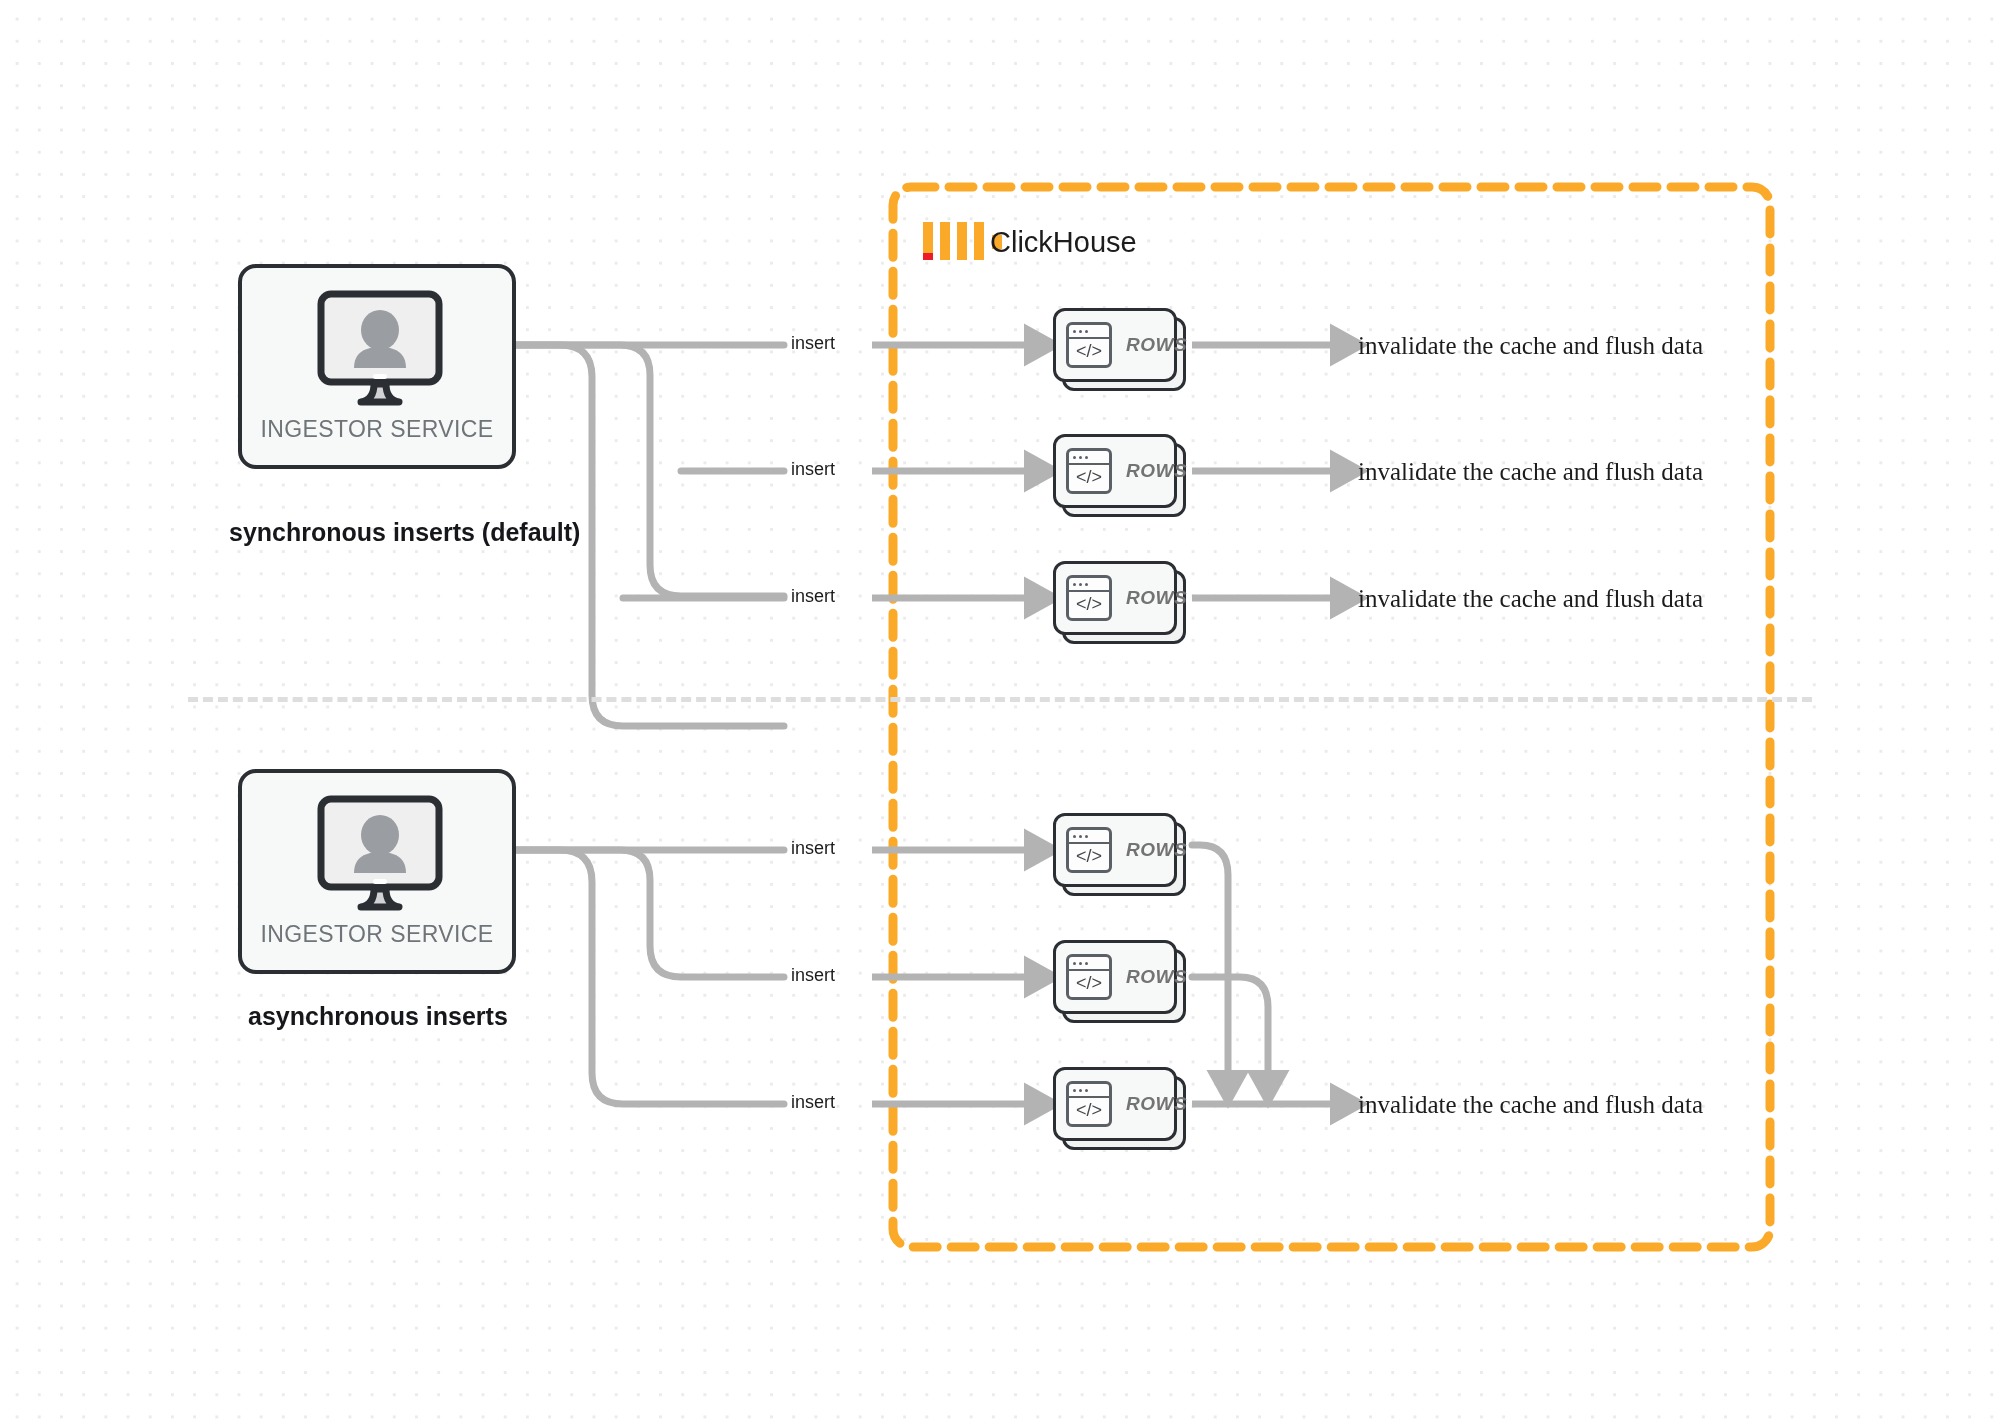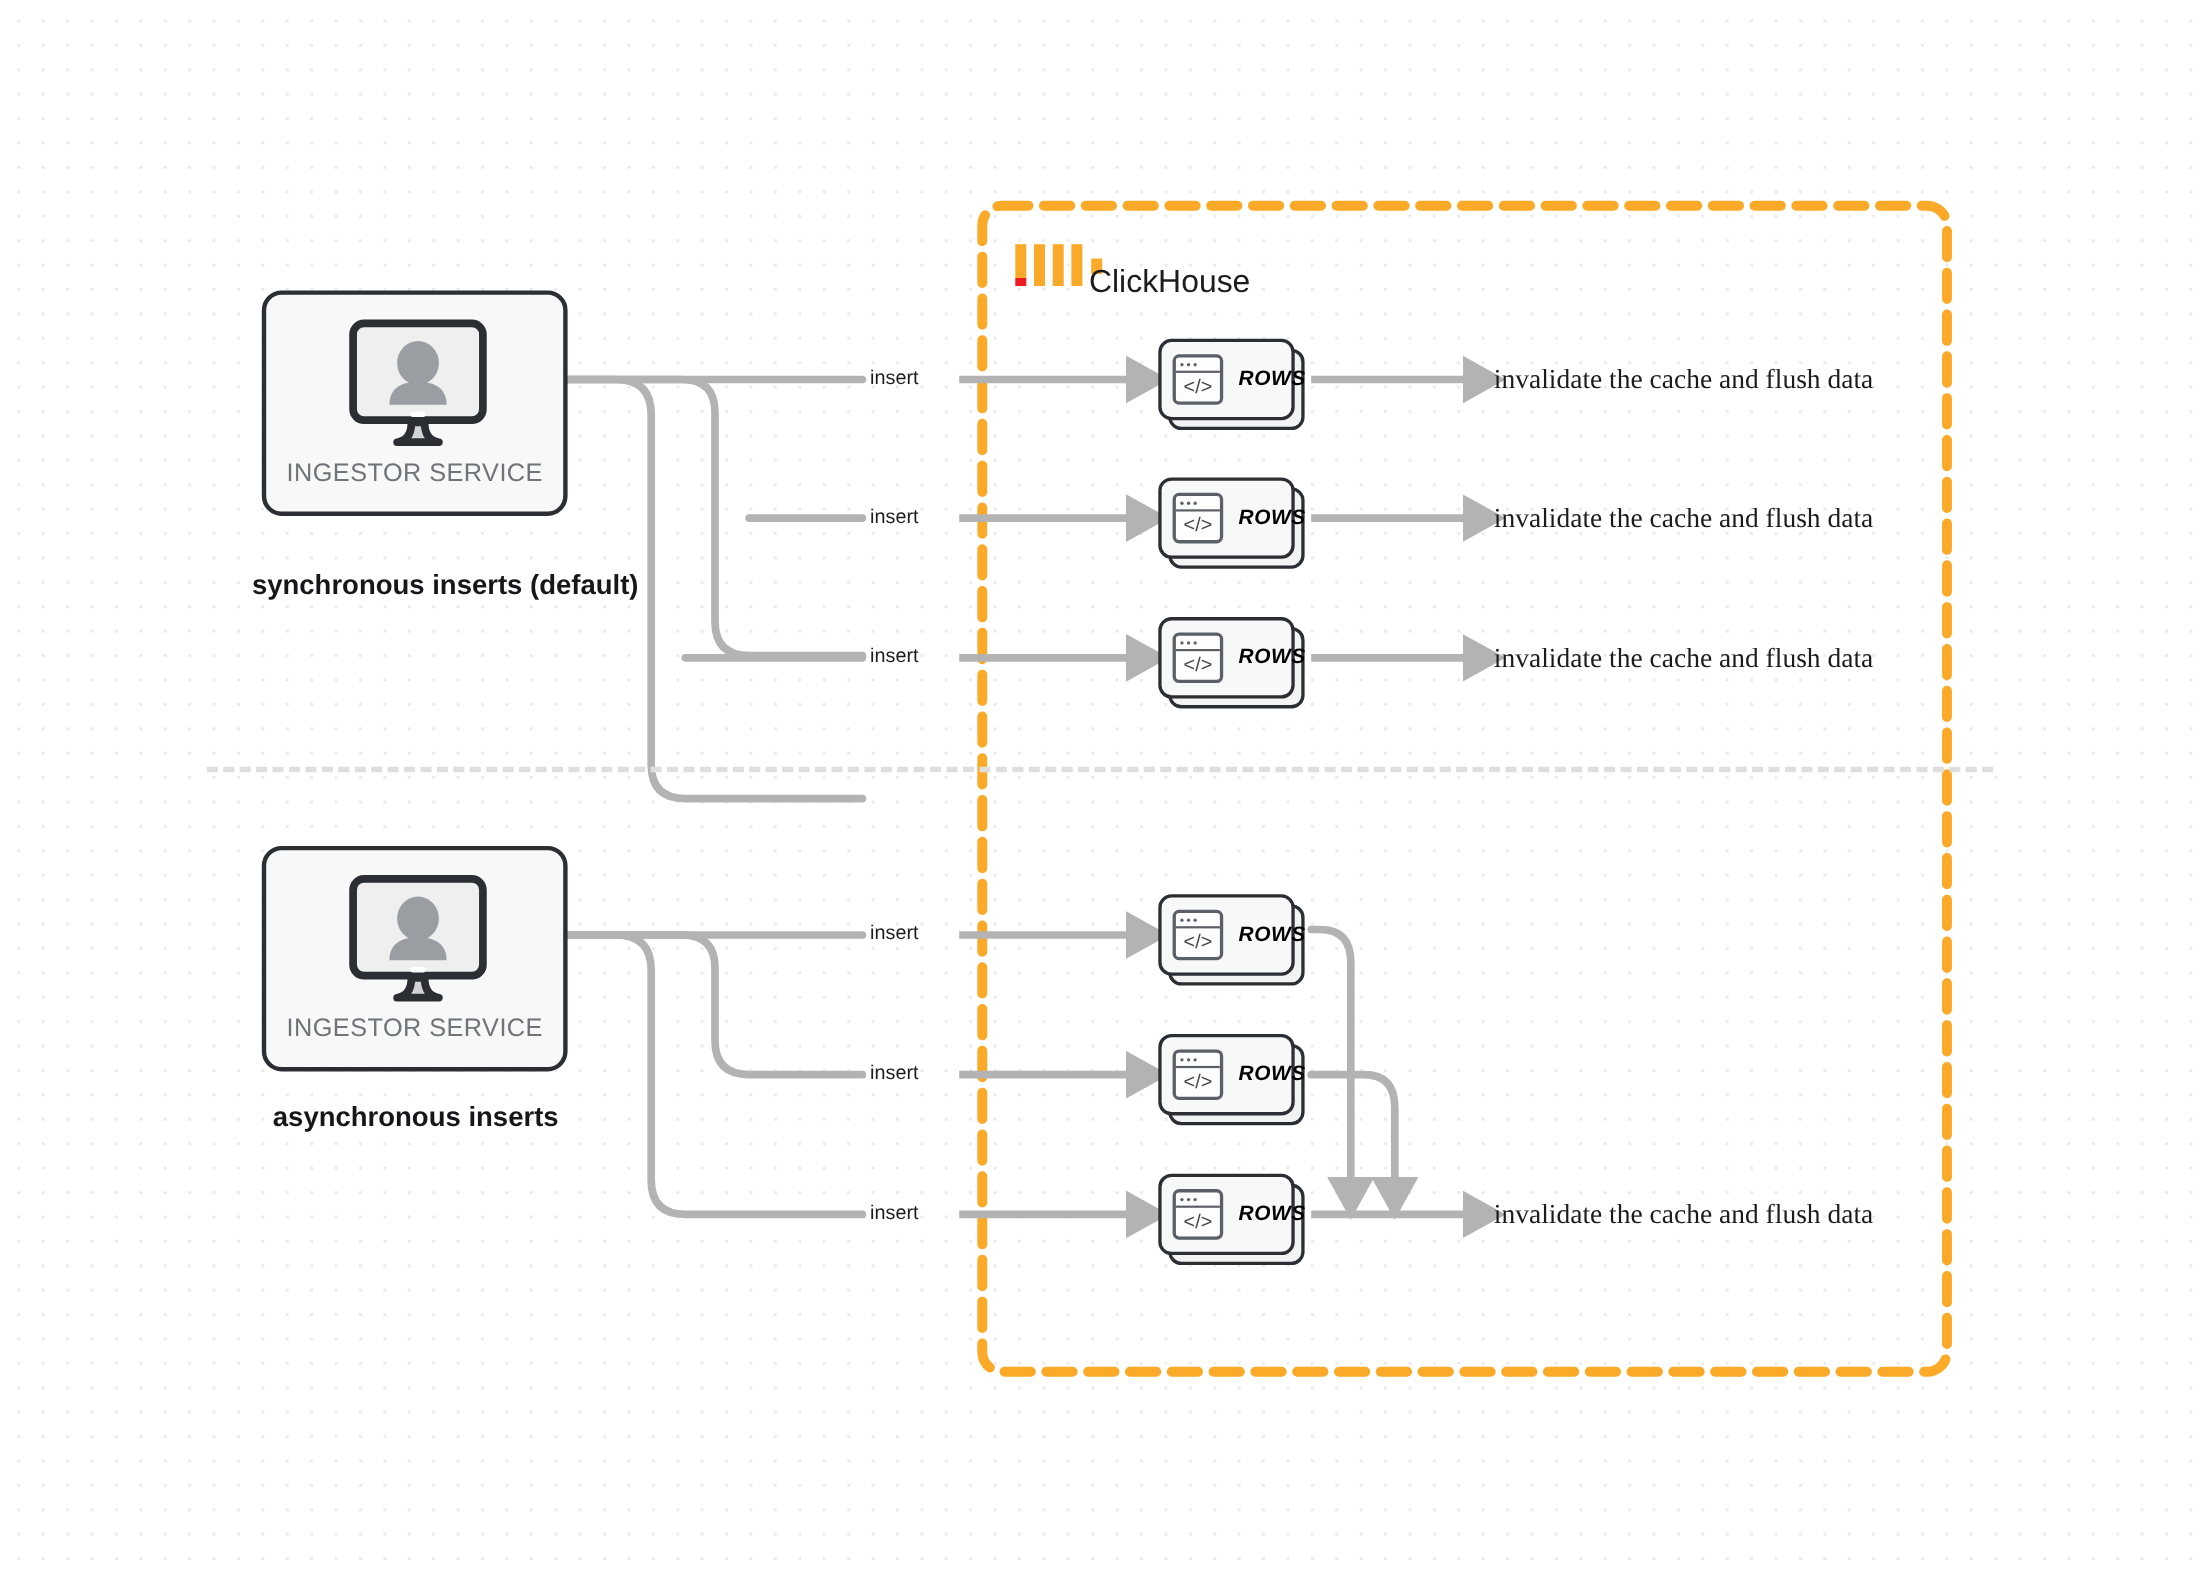--- a/index.html
+++ b/index.html
@@ -55,21 +55,21 @@
   .node-label {
     font-size: 23px;
     color: #6f7479;
     letter-spacing: 0.4px;
     font-family: "Liberation Sans", sans-serif;
   }
   .rows-label {
     font-size: 19px;
     font-style: italic;
     font-weight: bold;
-    color: #000000;
+    color: #737373;
     letter-spacing: 0.5px;
     font-family: "Liberation Sans", sans-serif;
   }
   .node-box {
     position: absolute;
     box-sizing: border-box;
     background: #f7f8f8;
     border: 4px solid #2b2f33;
     border-radius: 18px;
     margin-top: 24px;
@@ -187,21 +187,21 @@
 
   <div class="ch-logo" style="left:923px; top:222px;">
     <span class="bars">
       <span class="bar first"></span>
       <span class="bar"></span>
       <span class="bar"></span>
       <span class="bar"></span>
     </span>
     <span class="nub"></span>
   </div>
-  <div class="txt brand-label" style="left:990px; top:240px;text-align:center;">ClickHouse</div>
+  <div class="txt brand-label" style="left:990px; top:226px;text-align:center;">ClickHouse</div>
 
   <svg class="layer">
     <defs>
       <marker id="arrowR" markerWidth="9" markerHeight="9" refX="1.2" refY="3.1" orient="auto" markerUnits="strokeWidth">
         <path d="M0,0 L0,6.2 L5.6,3.1 z" fill="#b3b3b3"></path>
       </marker>
       <marker id="arrowD" markerWidth="9" markerHeight="9" refX="1.2" refY="3.1" orient="auto" markerUnits="strokeWidth">
         <path d="M0,0 L0,6.2 L5.6,3.1 z" fill="#b3b3b3"></path>
       </marker>
     </defs>

